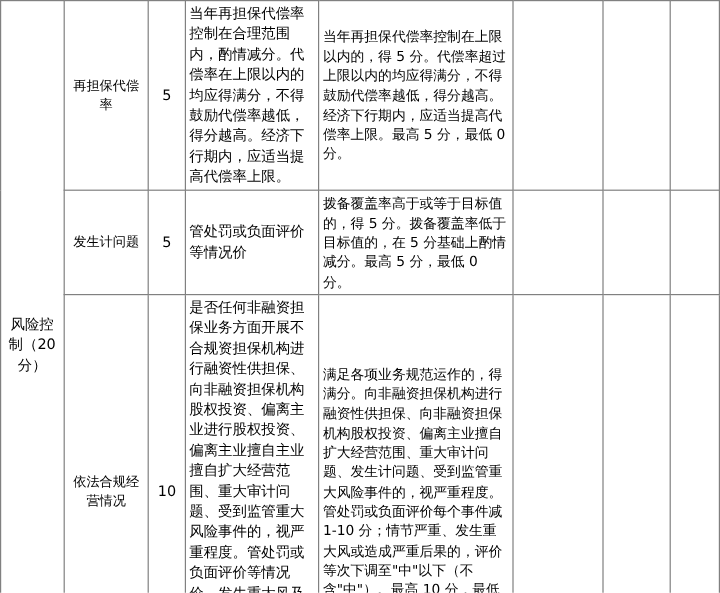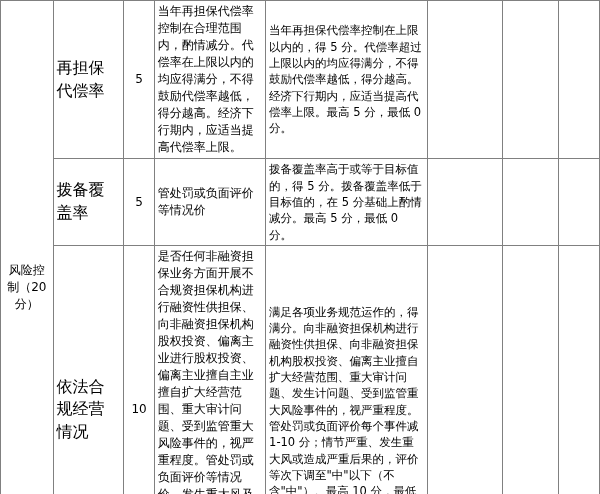--- a/index.html
+++ b/index.html
@@ -33,22 +33,22 @@
     word-break: break-all;
   }
   td.cat {
     width: 52px;
     text-align: center;
     font-size: 12px;
     letter-spacing: 0px;
   }
   td.item {
     width: 70px;
-    text-align: left;
-    font-size: 16px;
+    text-align: center;
+    font-size: 11px;
   }
   td.score {
     width: 30px;
     text-align: center;
     font-size: 12px;
   }
   td.standard {
     width: 110px;
     text-align: left;
     font-size: 12px;
@@ -82,21 +82,21 @@
         <td class="cat" rowspan="3">风险控制（20分）</td>
         <td class="item">再担保代偿率</td>
         <td class="score">5</td>
         <td class="standard">当年再担保代偿率控制在合理范围内，酌情减分。代偿率在上限以内的均应得满分，不得鼓励代偿率越低，得分越高。经济下行期内，应适当提高代偿率上限。</td>
         <td class="method">当年再担保代偿率控制在上限以内的，得 5 分。代偿率超过上限以内的均应得满分，不得鼓励代偿率越低，得分越高。经济下行期内，应适当提高代偿率上限。最高 5 分，最低 0 分。</td>
         <td class="blank1"></td>
         <td class="blank2"></td>
         <td class="blank3"></td>
       </tr>
       <tr style="height:70px">
-        <td class="item">拨备覆盖率</td>
+        <td class="item">发生计问题</td>
         <td class="score">5</td>
         <td class="standard">管处罚或负面评价等情况价</td>
         <td class="method">拨备覆盖率高于或等于目标值的，得 5 分。拨备覆盖率低于目标值的，在 5 分基础上酌情减分。最高 5 分，最低 0 分。</td>
         <td class="blank1"></td>
         <td class="blank2"></td>
         <td class="blank3"></td>
       </tr>
       <tr style="height:180px">
         <td class="item">依法合规经营情况</td>
         <td class="score">10</td>

